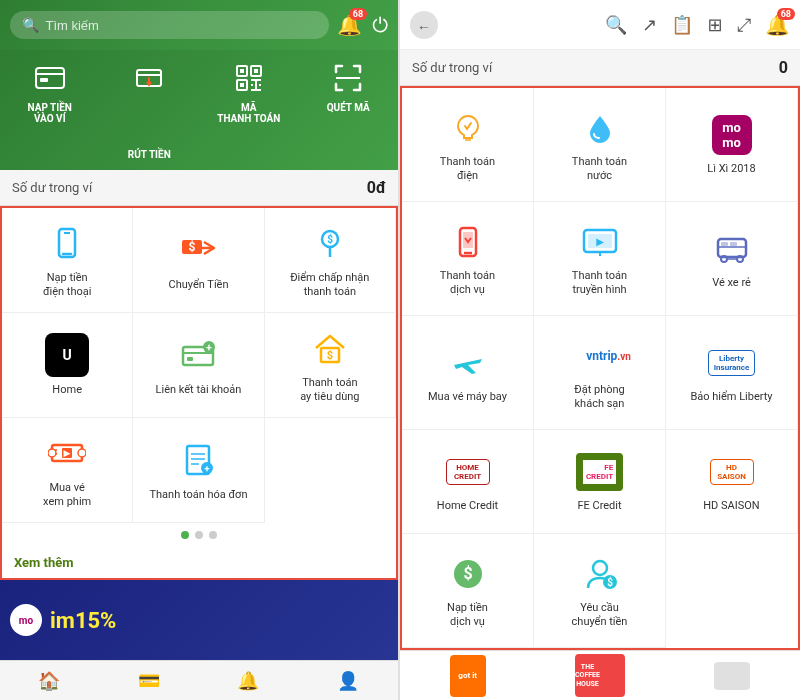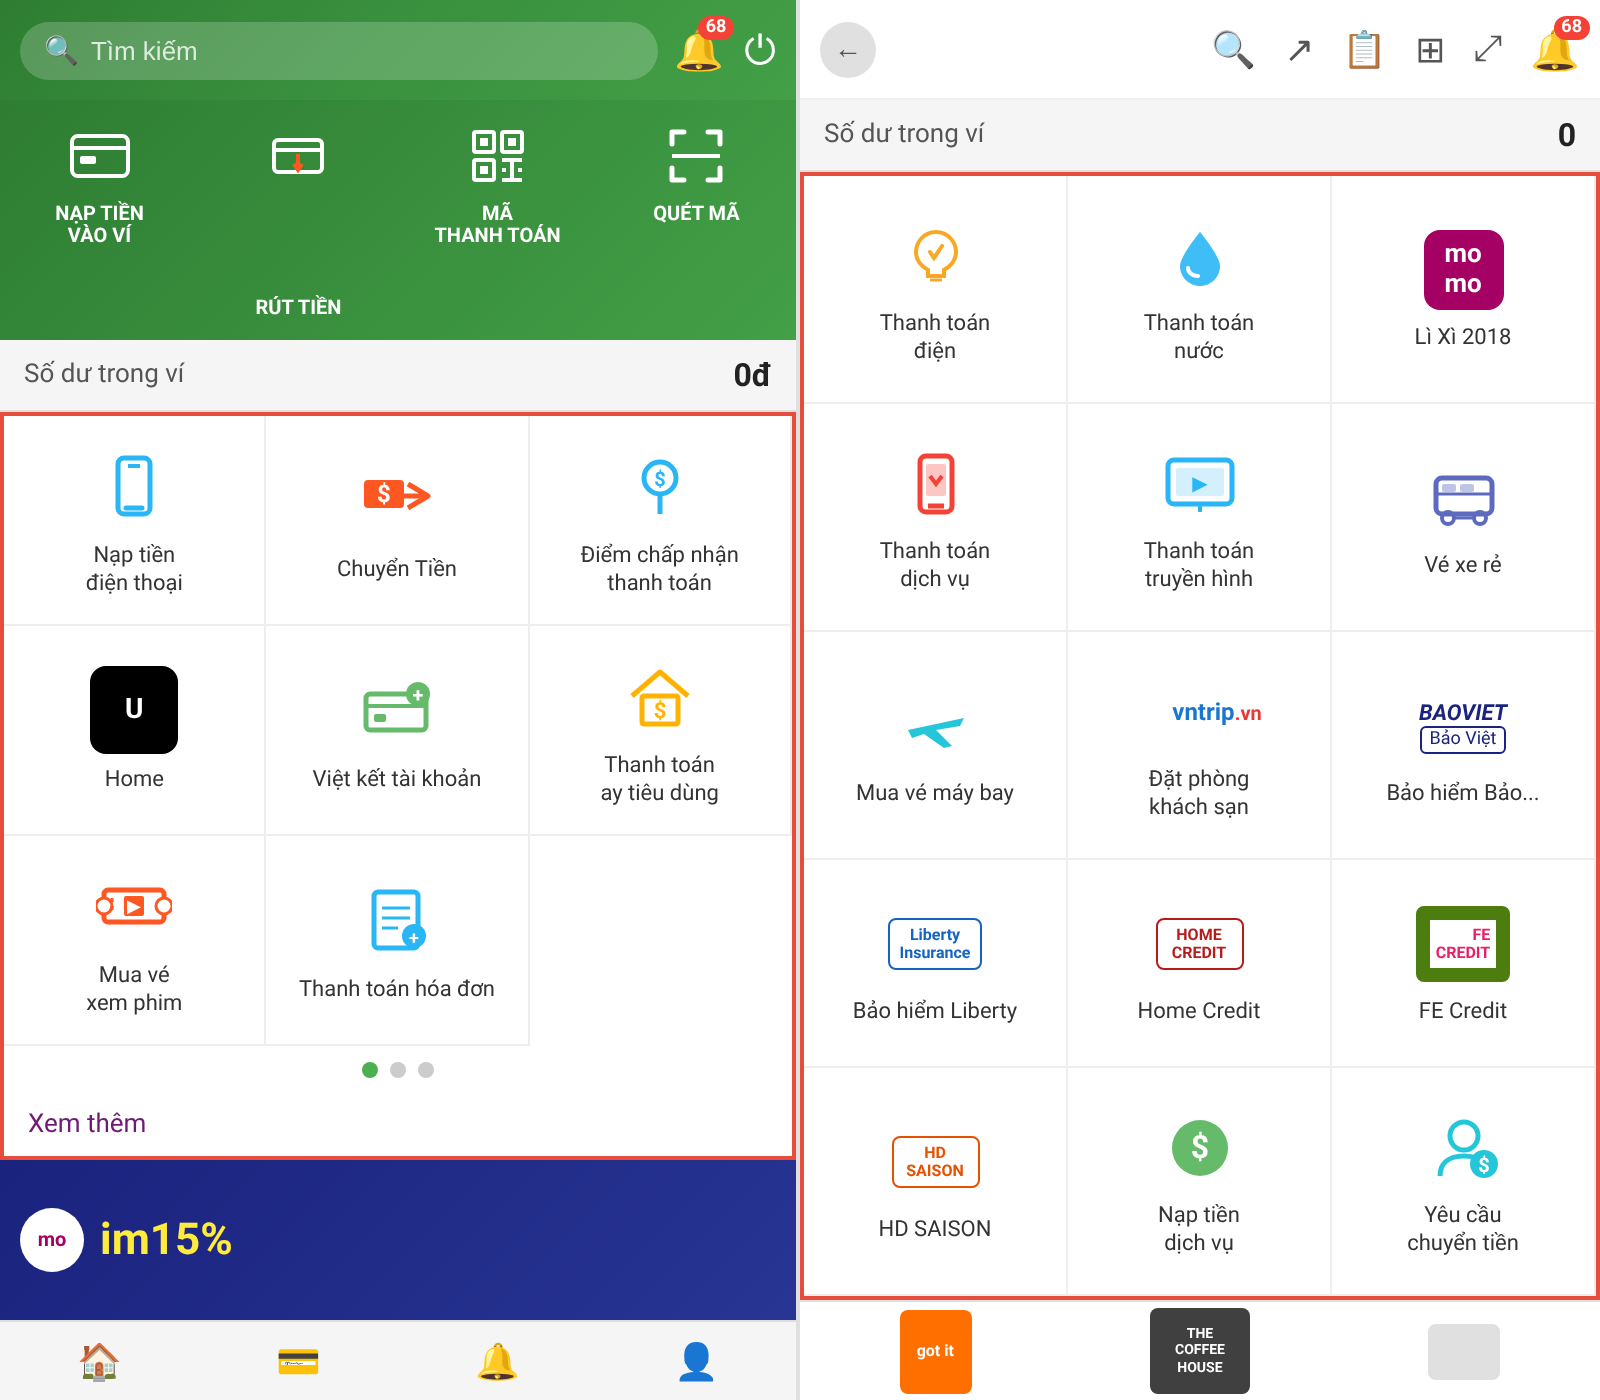--- a/index.html
+++ b/index.html
@@ -175,22 +175,22 @@
       width: 8px;
       height: 8px;
       border-radius: 50%;
       background: #ccc;
     }
     .dot.active { background: #4CAF50; }
 
     .see-more {
       padding: 8px 12px;
       font-size: 13px;
-      color: #701a75;
-      font-weight: normal;
+      color: #4d7c0f;
+      font-weight: bold;
       background: #fff;
       border-left: 2px solid #e74c3c;
       border-right: 2px solid #e74c3c;
       border-bottom: 2px solid #e74c3c;
     }
 
     .promo-banner {
       background: linear-gradient(135deg, #1a237e, #283593);
       height: 80px;
       display: flex;
@@ -540,21 +540,21 @@
     <div class="service-item">
       <div class="service-icon">
         <svg width="38" height="36" viewBox="0 0 38 36">
           <rect x="4" y="10" width="30" height="18" rx="2" fill="none" stroke="#66bb6a" stroke-width="2.5"></rect>
           <line x1="4" y1="16" x2="34" y2="16" stroke="#66bb6a" stroke-width="2"></line>
           <rect x="8" y="20" width="6" height="4" rx="1" fill="#66bb6a"></rect>
           <circle cx="30" cy="10" r="6" fill="#66bb6a"></circle>
           <text x="30" y="14" font-size="10" fill="white" text-anchor="middle" font-weight="bold">+</text>
         </svg>
       </div>
-      <span class="service-label">Việt kết tài khoản</span>
+      <span class="service-label">Liên kết tài khoản</span>
     </div>
 
     <div class="service-item">
       <div class="service-icon">
         <svg width="38" height="36" viewBox="0 0 38 36">
           <path d="M5 18 L19 6 L33 18" stroke="#ffb300" stroke-width="2.5" fill="none" stroke-linejoin="round"></path>
           <rect x="10" y="18" width="18" height="14" rx="1" fill="none" stroke="#ffb300" stroke-width="2.5"></rect>
           <text x="19" y="29" font-size="11" fill="#ffb300" text-anchor="middle" font-weight="bold">$</text>
         </svg>
       </div>
@@ -719,29 +719,20 @@
 
     <div class="right-service-item">
       <div class="right-service-icon">
         <div class="logo-vntrip">
           <span style="color:#1976d2;font-size:12px;font-weight:bold;margin-left:18px;">vntrip</span><span style="color:#e53935;font-size:10px;">.vn</span>
         </div>
       </div>
       <span class="right-service-label">Đặt phòng<br>khách sạn</span>
     </div>
 
-    <div class="right-service-item">
-      <div class="right-service-icon">
-        <div style="display:flex;flex-direction:column;align-items:center;">
-          <span style="color:#1a237e;font-size:11px;font-weight:bold;font-style:italic;">BAOVIET</span>
-          <span style="color:#1a237e;font-size:9px;border:1px solid #1a237e;padding:1px 4px;border-radius:3px;">Bảo Việt</span>
-        </div>
-      </div>
-      <span class="right-service-label">Bảo hiểm Bảo...</span>
-    </div>
 
     <div class="right-service-item">
       <div class="right-service-icon">
         <div class="logo-liberty">Liberty<br>Insurance</div>
       </div>
       <span class="right-service-label">Bảo hiểm Liberty</span>
     </div>
 
     <div class="right-service-item">
       <div class="right-service-icon">
@@ -788,21 +779,21 @@
 
   </div>
 
   <div class="right-bottom-bar">
     <div class="bottom-app-item">
       <div style="width:36px;height:42px;background:#ff6f00;border-radius:4px;display:flex;align-items:center;justify-content:center;">
         <span style="color:#fff;font-size:8px;font-weight:bold;">got it</span>
       </div>
     </div>
     <div class="bottom-app-item">
-      <div style="width:50px;height:43px;background:#404040;border-radius:4px;display:flex;align-items:center;justify-content:center;">
+      <div style="width:50px;height:43px;background:#ef4444;border-radius:4px;display:flex;align-items:center;">
         <span style="color:#fff;font-size:7px;font-weight:bold;text-align:center;line-height:1.2;">THE<br>COFFEE<br>HOUSE</span>
       </div>
     </div>
     <div class="bottom-app-item">
       <div style="width:36px;height:28px;background:#e0e0e0;border-radius:4px;"></div>
     </div>
   </div>
 
 </div>
 

